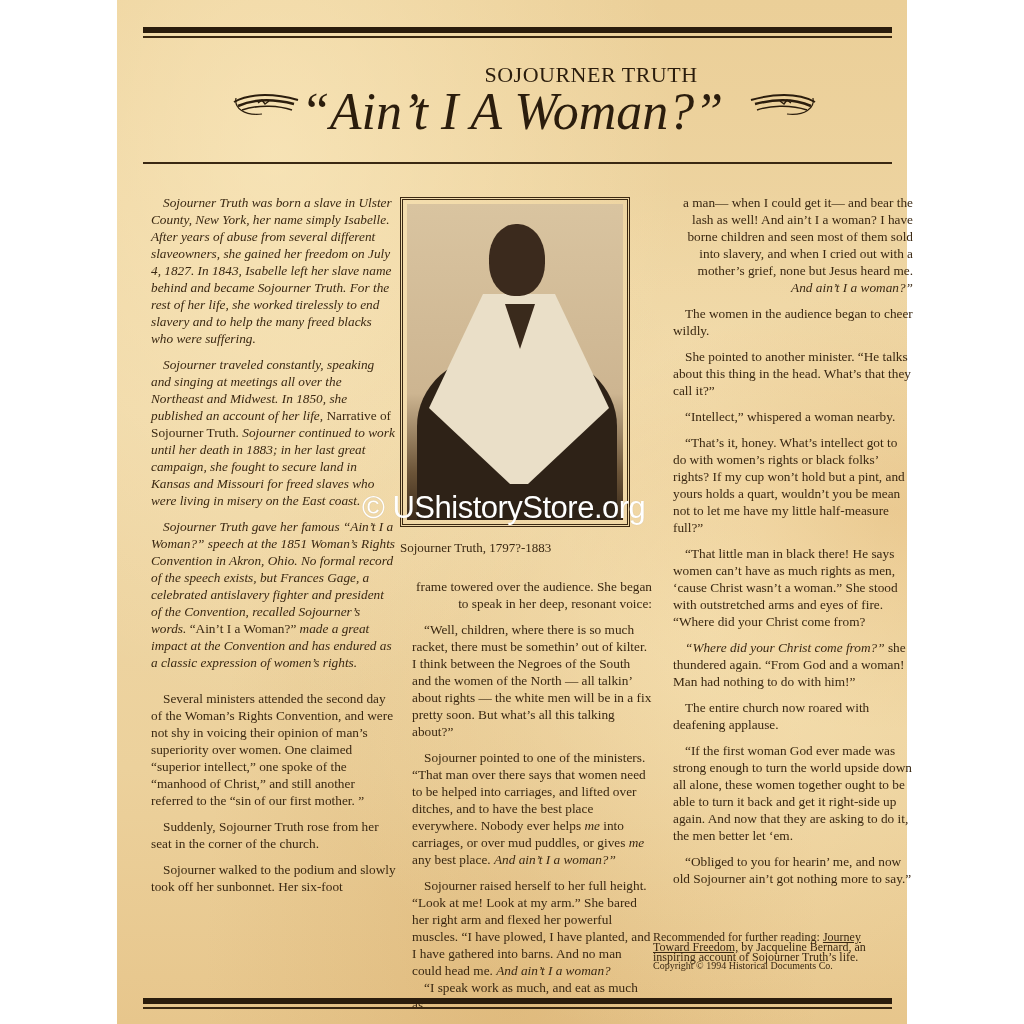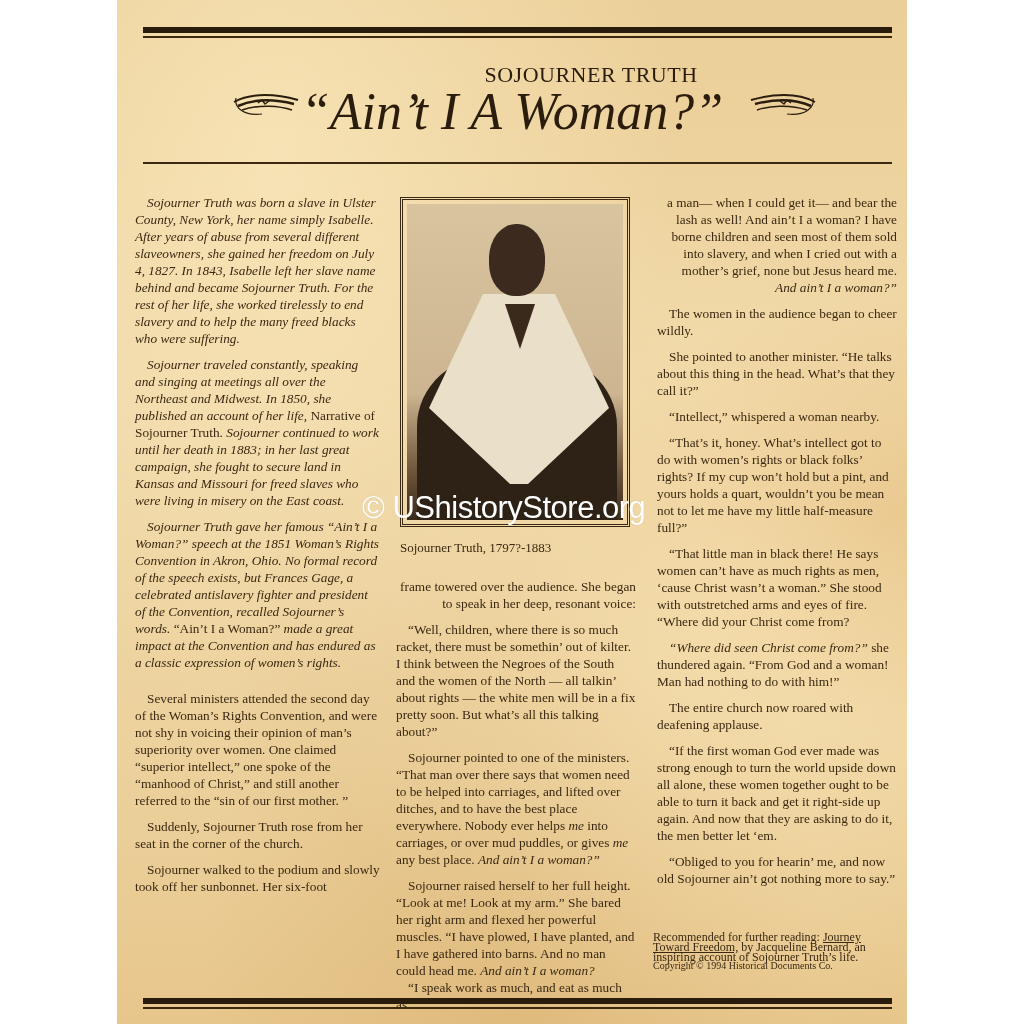--- a/index.html
+++ b/index.html
@@ -23,21 +23,21 @@
   .title-small {
     position: absolute; top: 62px; left: 0; width: 948px; text-align: center;
     font-size: 22px; letter-spacing: 0.5px; color: #2b1d0d;
   }
   .title-big {
     position: absolute; top: 82px; left: 0; width: 790px; text-align: center;
     font-size: 52px; font-style: italic; color: #2b1d0d; line-height: 60px;
   }
   .ornament { position: absolute; top: 90px; width: 70px; height: 30px; }
   .col {
-    position: absolute; font-size: 13.3px; line-height: 17px; color: #3a2812;
+    position: absolute; font-size: 13.3px; line-height: 17px; color: #3a2812; margin-left: 16px;
   }
   .col p { margin: 0 0 9px 0; text-indent: 12px; }
   .col p.noindent { text-indent: 0; text-align: right; }
   .it { font-style: italic; }
   .col-left-it p { font-style: italic; }
   .col-left-it p .rm { font-style: normal; }
   .photo-frame {
     position: absolute; left: 283px; top: 197px; width: 230px; height: 330px;
     border: 3px double #3a2812; padding: 4px; box-sizing: border-box;
   }
@@ -137,21 +137,21 @@
     <p>“I speak work as much, and eat as much as</p>
   </div>
 
   <div class="col" style="left:540px; top:194px; width:240px;">
     <p class="noindent"><span>a man— when I could get it— and bear the lash as well! And ain’t I a woman? I have borne children and seen most of them sold into slavery, and when I cried out with a mother’s grief, none but Jesus heard me. </span><span class="it">And ain’t I a woman?”</span></p>
     <p>The women in the audience began to cheer wildly.</p>
     <p>She pointed to another minister. “He talks about this thing in the head. What’s that they call it?”</p>
     <p>“Intellect,” whispered a woman nearby.</p>
     <p>“That’s it, honey. What’s intellect got to do with women’s rights or black folks’ rights? If my cup won’t hold but a pint, and yours holds a quart, wouldn’t you be mean not to let me have my little half-measure full?”</p>
     <p>“That little man in black there! He says women can’t have as much rights as men, ‘cause Christ wasn’t a woman.” She stood with outstretched arms and eyes of fire. “Where did your Christ come from?</p>
-    <p><span class="it">“Where did seen Christ come from?”</span><span> she thundered again. “From God and a woman! Man had nothing to do with him!”</span></p>
+    <p><span class="it">“Where did your Christ come from?”</span><span> she thundered again. “From God and a woman! Man had nothing to do with him!”</span></p>
     <p>The entire church now roared with deafening applause.</p>
     <p>“If the first woman God ever made was strong enough to turn the world upside down all alone, these women together ought to be able to turn it back and get it right-side up again. And now that they are asking to do it, the men better let ‘em.</p>
     <p>“Obliged to you for hearin’ me, and now old Sojourner ain’t got nothing more to say.”</p>
   </div>
 
   <div class="footnote">
     <span>Recommended for further reading: </span><span class="u">Journey Toward Freedom,</span><span> by Jacqueline Bernard, an inspiring account of Sojourner Truth’s life.</span>
   </div>
   <div class="copyright">Copyright © 1994 Historical Documents Co.</div>
 

